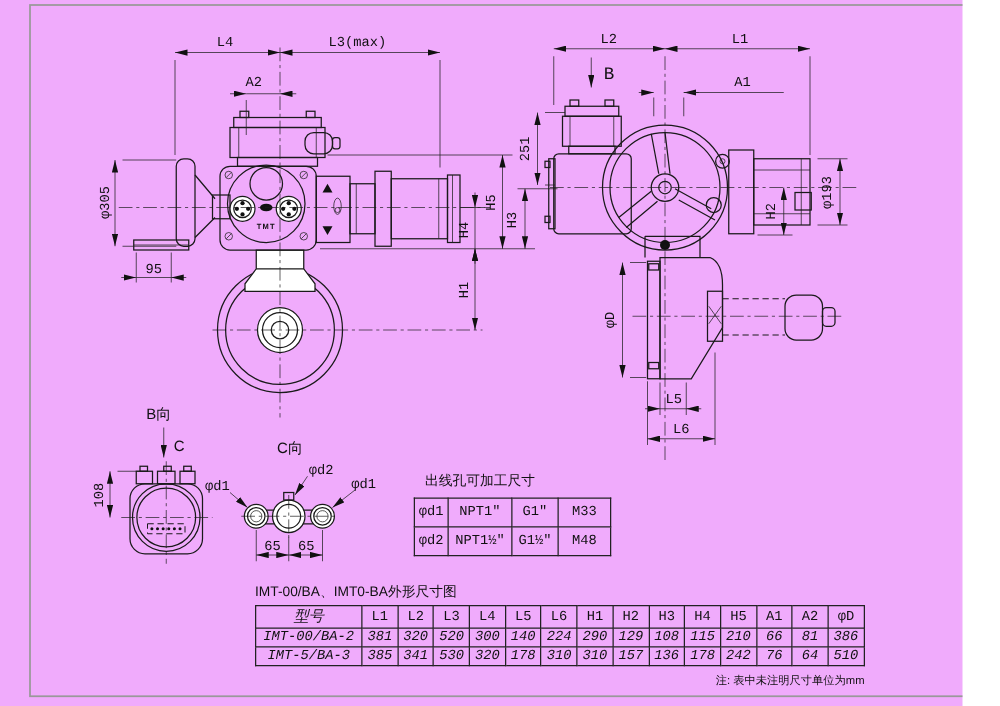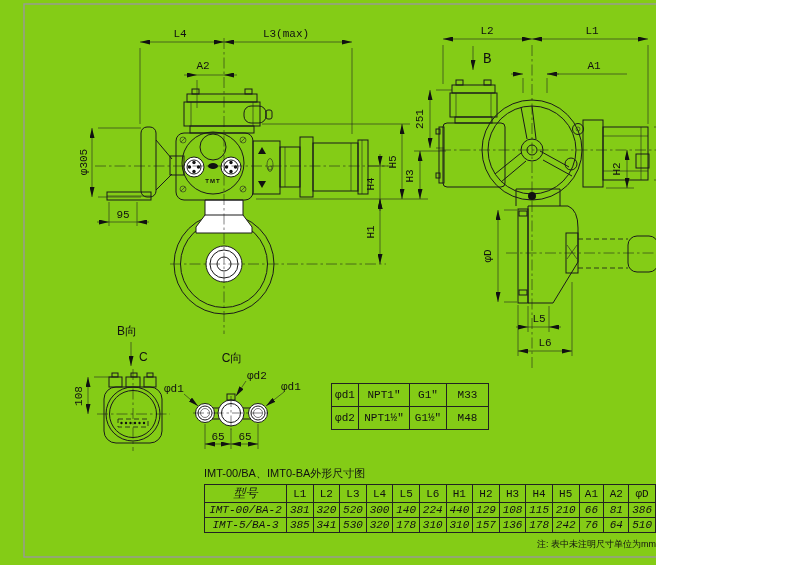--- a/index.html
+++ b/index.html
@@ -1,16 +1,16 @@
 <!DOCTYPE html>
 <html><head>
 <meta charset="utf-8">
 <style>
   html,body{margin:0;padding:0;background:#fff;}
-  #stage{position:relative;width:656px;height:565px;background:#84cc16;overflow:hidden;
+  #stage{position:relative;width:770px;height:565px;background:#f0abfc;overflow:hidden;
          font-family:"Liberation Sans",sans-serif;}
   svg{position:absolute;left:0;top:0;}
   .ln{stroke:#1a1a1a;stroke-width:1;fill:none;}
   .lt{stroke:#222;stroke-width:.6;fill:none;}
   .cl{stroke:#1a1a1a;stroke-width:.55;fill:none;stroke-dasharray:11 3 2.5 3;}
   .hid{stroke:#1a1a1a;stroke-width:.8;fill:none;stroke-dasharray:5 3;}
   .wf{fill:#fff;}
   .blk{fill:#111;stroke:none;}
   text.dim{font:11px "Liberation Mono","DejaVu Sans Mono",monospace;fill:#111;}
   text.dimb{font:14px "Liberation Mono","DejaVu Sans Mono",monospace;fill:#111;}
@@ -301,20 +301,21 @@
     <line class="lt" x1="231" y1="428" x2="231" y2="449"></line>
     <line class="lt" x1="258" y1="424" x2="258" y2="449"></line>
     <line class="lt" x1="205" y1="444" x2="231" y2="444" marker-start="url(#arr)" marker-end="url(#arr)"></line>
     <line class="lt" x1="231" y1="444" x2="258" y2="444" marker-start="url(#arr)" marker-end="url(#arr)"></line>
     <text class="dim" x="218" y="440" text-anchor="middle">65</text>
     <text class="dim" x="245" y="440" text-anchor="middle">65</text>
   </g>
 </svg>
 
 <div class="tblwrap" style="left:331px;top:377px">
+  <div class="tbl-title" style="padding-left:9px">出线孔可加工尺寸</div>
   <table class="holes" style="margin-top:6px">
     <colgroup>
           <col style="width:27px">
           <col style="width:51px">
           <col style="width:37px">
           <col style="width:42px">
         </colgroup>
     <tbody>
           <tr>
       <td>φd1</td>
@@ -371,21 +372,21 @@
       <th>φD</th>
     </tr>
     <tr>
       <td>IMT-00/BA-2</td>
       <td>381</td>
       <td>320</td>
       <td>520</td>
       <td>300</td>
       <td>140</td>
       <td>224</td>
-      <td>440</td>
+      <td>290</td>
       <td>129</td>
       <td>108</td>
       <td>115</td>
       <td>210</td>
       <td>66</td>
       <td>81</td>
       <td>386</td>
     </tr>
     <tr>
       <td>IMT-5/BA-3</td>

